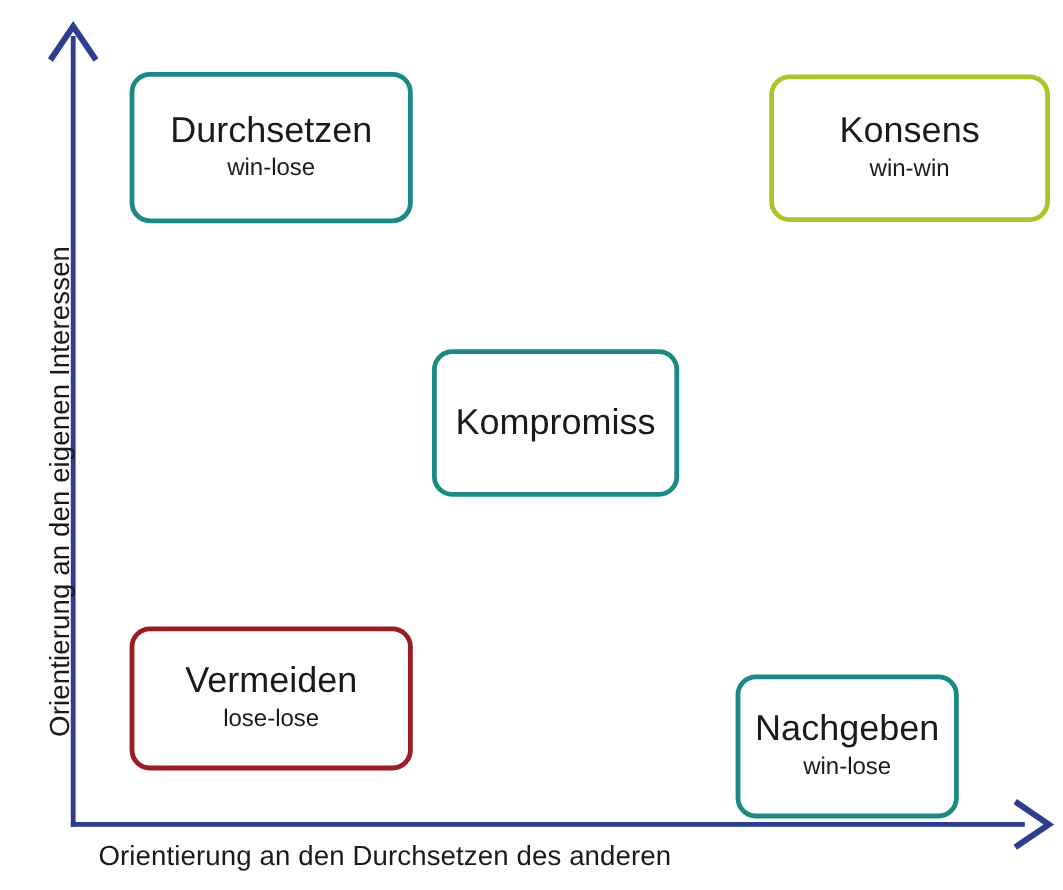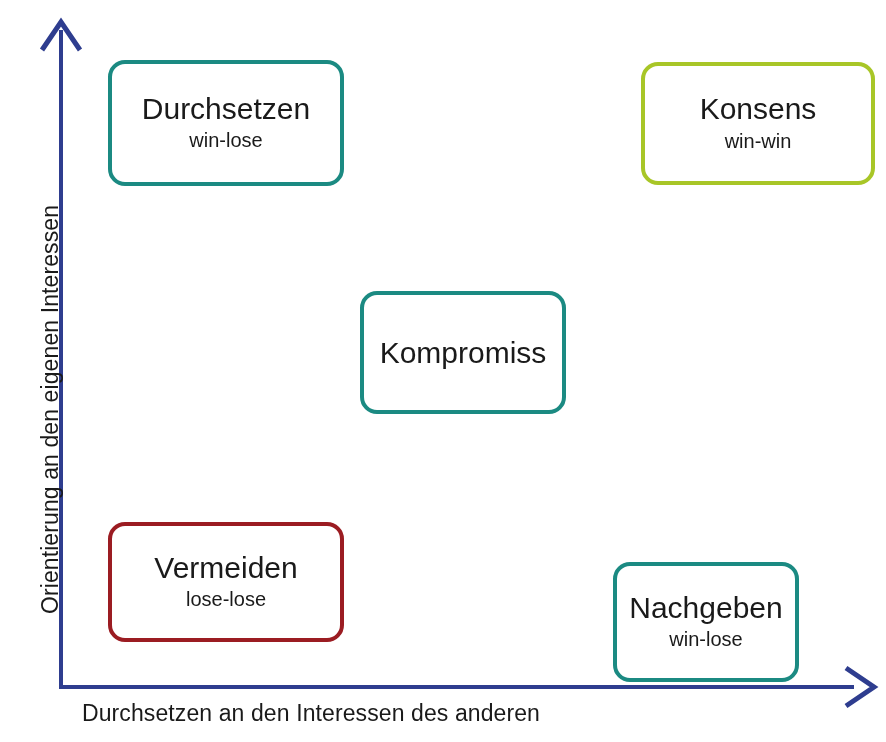--- a/index.html
+++ b/index.html
@@ -115,21 +115,21 @@
       <path d="M 4 34 L 23 6 L 42 34" fill="none" stroke="#2e3d8f" stroke-width="5" stroke-linecap="butt" stroke-linejoin="miter"></path>
     </svg>
   </div>
 
   <div class="arrow-head" id="x-arrow-head">
     <svg width="40" height="46" viewBox="0 0 40 46">
       <path d="M 6 4 L 34 23 L 6 42" fill="none" stroke="#2e3d8f" stroke-width="5" stroke-linecap="butt" stroke-linejoin="miter"></path>
     </svg>
   </div>
 
-  <div class="axis-title" id="x-axis-title">Durchsetzen an den Interessen des anderen</div>
+  <div class="axis-title" id="x-axis-title">Orientierung an den Durchsetzen des anderen</div>
 
   <div class="axis-title" id="y-axis-title">Orientierung an den eigenen Interessen</div>
 
   <div class="strategy-box" style="left:108px; top:60px; width:236px; height:126px; border-color:#1b8a82;">
     <div class="box-title">Durchsetzen</div>
     <div class="box-subtitle">win-lose</div>
   </div>
 
   <div class="strategy-box" style="left:613px; top:62px; width:234px; height:123px; border-color:#a8c627;margin-left:28px;">
     <div class="box-title">Konsens</div>

